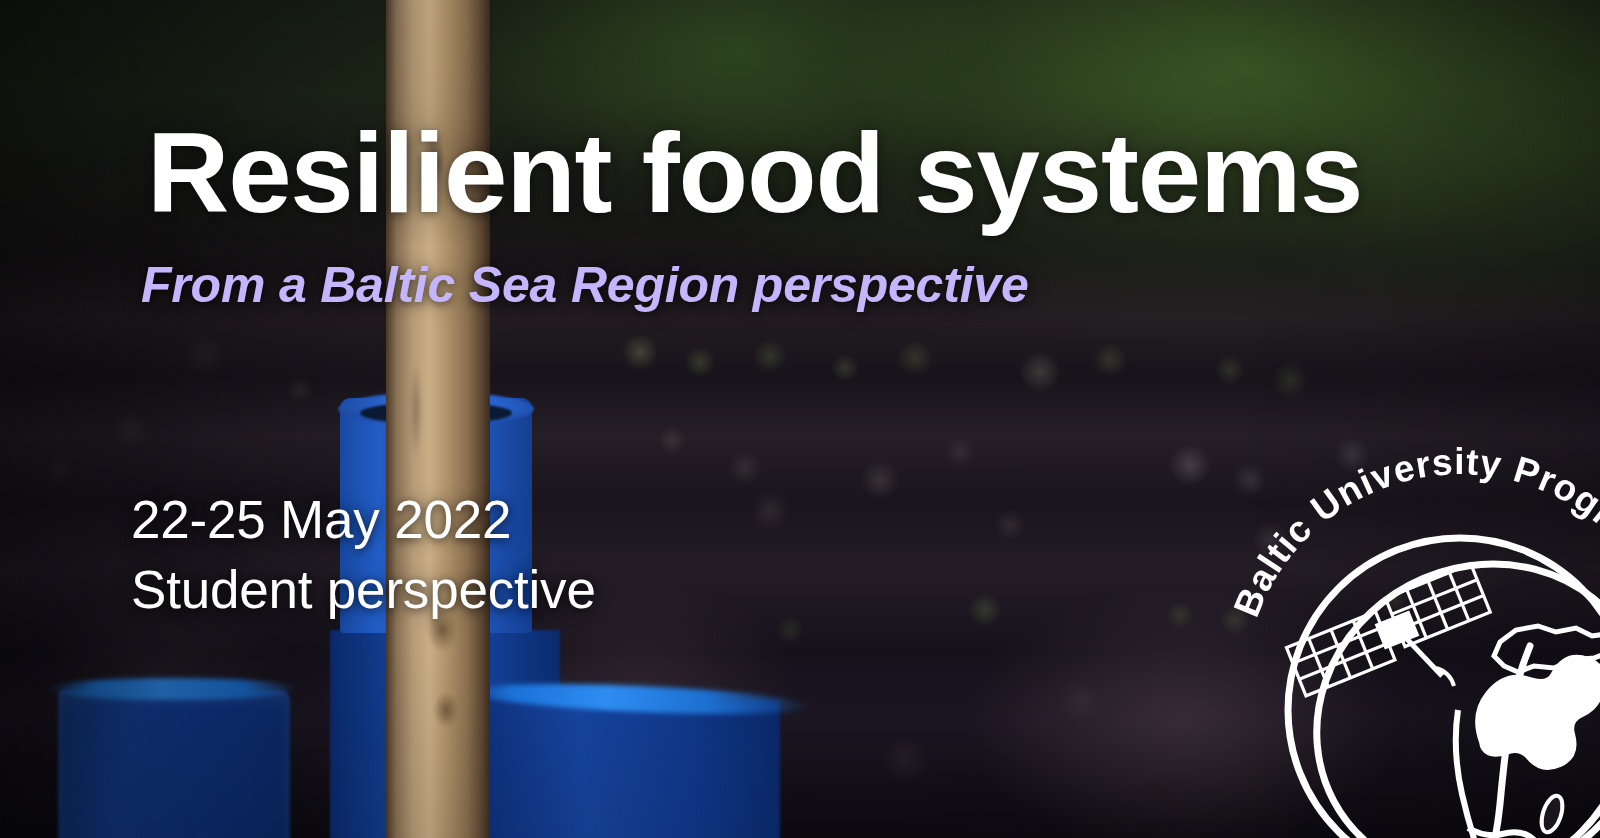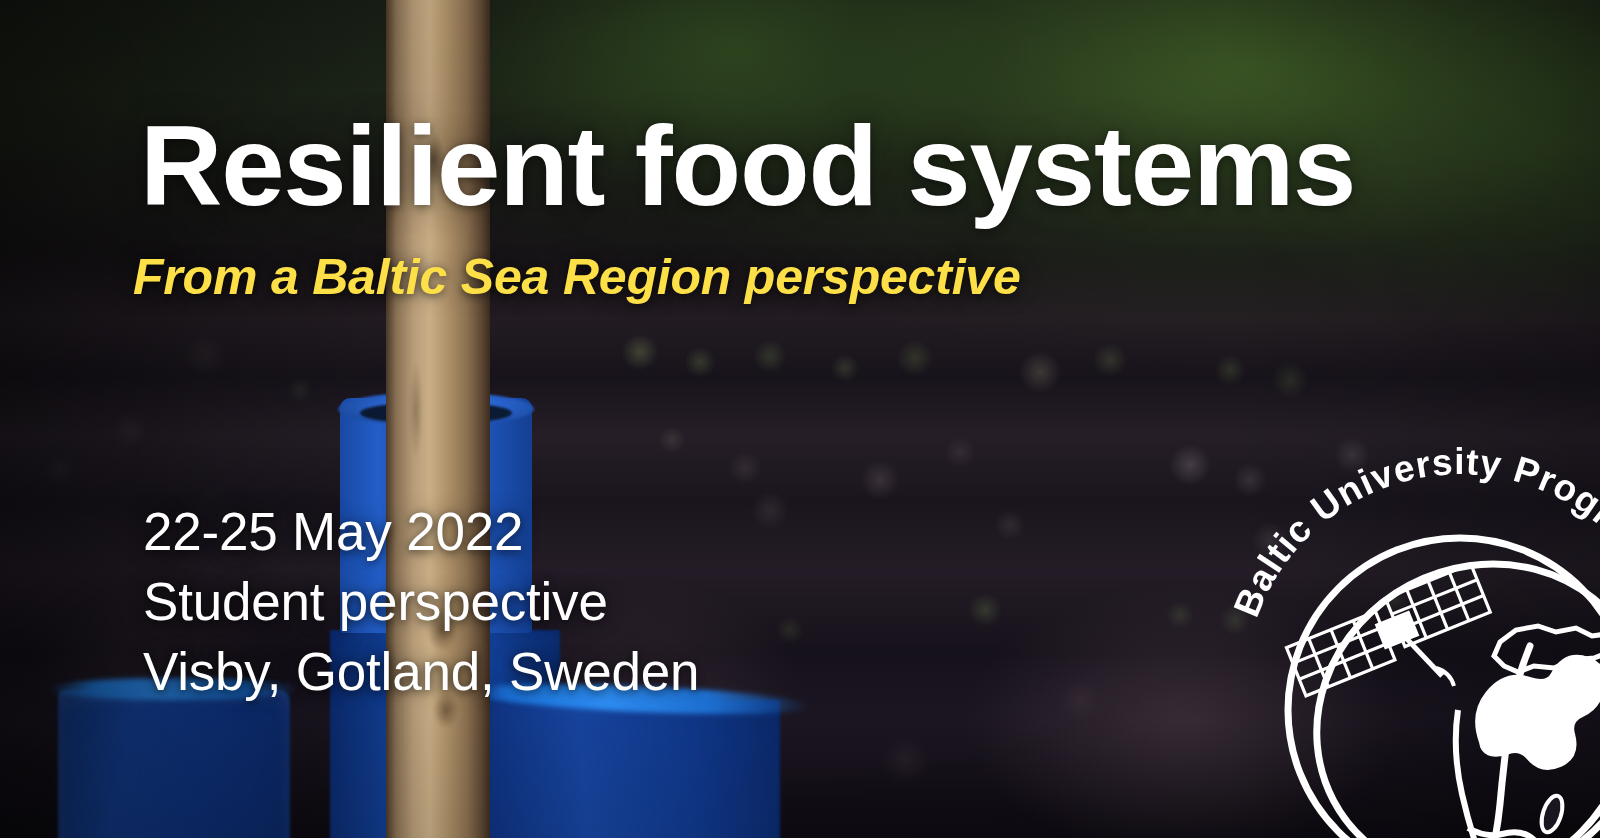--- a/index.html
+++ b/index.html
@@ -244,50 +244,50 @@
     left: 131px;
     top: 0;
     width: 1320px;
     height: 838px;
   }
 
   .title {
     position: absolute;
     top: 100px;
     left: 0;
-    margin: 9px;
+    margin: 16px;
     font-size: 114px;
     font-weight: 700;
     line-height: 1.0;
     color: #ffffff;
     letter-spacing: -1.2px;
     text-shadow: 0 2px 10px rgba(0,0,0,0.45), 0 0 34px rgba(0,0,0,0.30);
     white-space: nowrap;
   }
 
   .subtitle {
     position: absolute;
     top: 252px;
     left: 2px;
-    margin: 0;
+    margin: 8px;
     font-size: 50px;
     font-weight: 700;
     font-style: italic;
     line-height: 1.0;
-    color: #fde047;
+    color: #c4b5fd;
     letter-spacing: -0.2px;
     text-shadow: 0 2px 9px rgba(0,0,0,0.55), 0 0 22px rgba(0,0,0,0.35);
     white-space: nowrap;
   }
 
   .details {
     position: absolute;
     top: 485px;
     left: 0;
-    margin: 12px;
+    margin: 0;
     padding: 0;
     list-style: none;
   }
   .details li {
     font-size: 53px;
     font-weight: 400;
     line-height: 70px;
     color: #ffffff;
     letter-spacing: -0.2px;
     text-shadow: 0 2px 9px rgba(0,0,0,0.60), 0 0 20px rgba(0,0,0,0.35);
@@ -340,21 +340,20 @@
 
   <div class="text-wrap">
 
     <h1 class="title">Resilient food systems</h1>
 
     <p class="subtitle">From a Baltic Sea Region perspective</p>
 
     <ul class="details">
       <li>22-25 May 2022</li>
       <li>Student perspective</li>
-      <li>Visby, Gotland, Sweden</li>
     </ul>
   </div>
 
   <div class="logo">
     <svg viewBox="0 0 520 520" xmlns="http://www.w3.org/2000/svg">
       <defs>
         <path id="bup-arc" d="M 46,300 A 215,215 0 1 1 474,300" fill="none"></path>
       </defs>
 
       <text>

